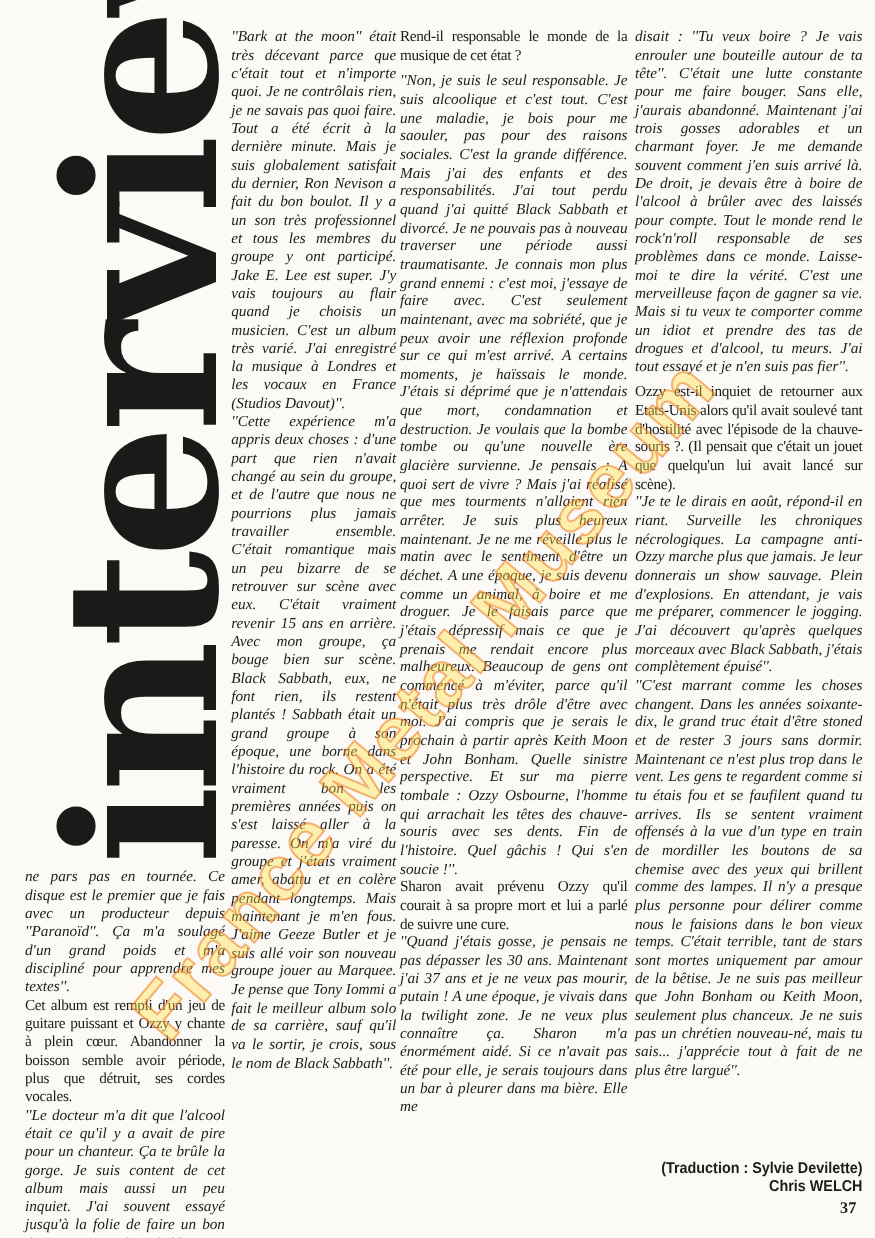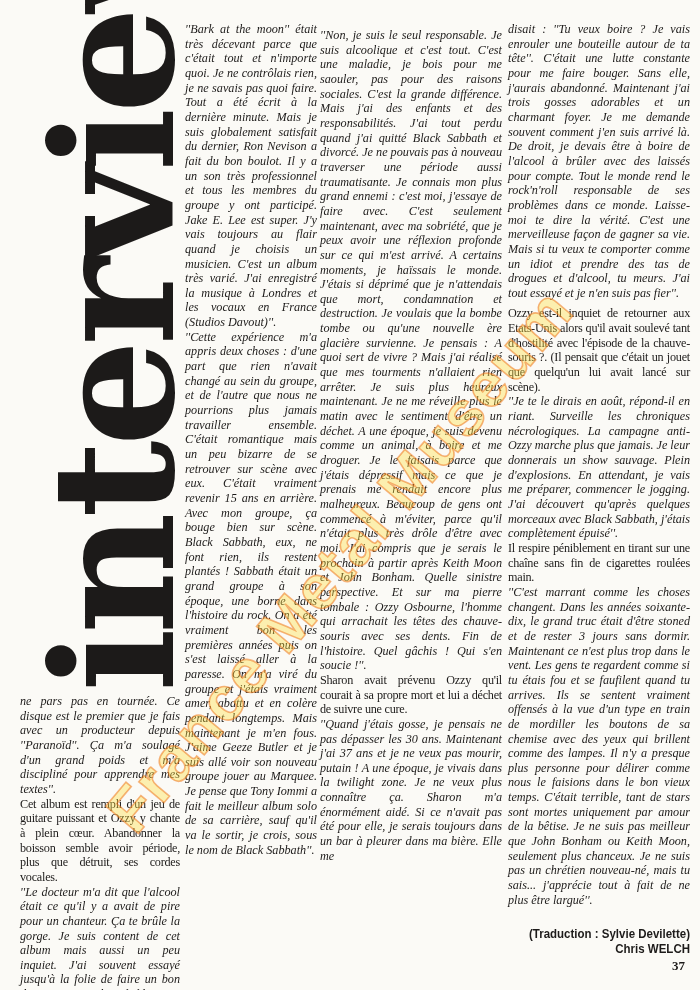--- a/index.html
+++ b/index.html
@@ -78,29 +78,29 @@
   <div class="col" id="col1">
       <p class="it">ne pars pas en tournée. Ce disque est le premier que je fais avec un producteur depuis ''Paranoïd''. Ça m'a soulagé d'un grand poids et m'a discipliné pour apprendre mes textes''.</p>
       <p class="cond">Cet album est rempli d'un jeu de guitare puissant et Ozzy y chante à plein cœur. Abandonner la boisson semble avoir période, plus que détruit, ses cordes vocales.</p>
       <p class="it">''Le docteur m'a dit que l'alcool était ce qu'il y a avait de pire pour un chanteur. Ça te brûle la gorge. Je suis content de cet album mais aussi un peu inquiet. J'ai souvent essayé jusqu'à la folie de faire un bon disque pourtant le précédent</p>
     </div>
   <div class="col" id="col2">
       <p class="it">''Bark at the moon'' était très décevant parce que c'était tout et n'importe quoi. Je ne contrôlais rien, je ne savais pas quoi faire. Tout a été écrit à la dernière minute. Mais je suis globalement satisfait du dernier, Ron Nevison a fait du bon boulot. Il y a un son très professionnel et tous les membres du groupe y ont participé. Jake E. Lee est super. J'y vais toujours au flair quand je choisis un musicien. C'est un album très varié. J'ai enregistré la musique à Londres et les vocaux en France (Studios Davout)''.</p>
       <p class="it">''Cette expérience m'a appris deux choses : d'une part que rien n'avait changé au sein du groupe, et de l'autre que nous ne pourrions plus jamais travailler ensemble. C'était romantique mais un peu bizarre de se retrouver sur scène avec eux. C'était vraiment revenir 15 ans en arrière. Avec mon groupe, ça bouge bien sur scène. Black Sabbath, eux, ne font rien, ils restent plantés ! Sabbath était un grand groupe à son époque, une borne dans l'histoire du rock. On a été vraiment bon les premières années puis on s'est laissé aller à la paresse. On m'a viré du groupe et j'étais vraiment amer, abattu et en colère pendant longtemps. Mais maintenant je m'en fous. J'aime Geeze Butler et je suis allé voir son nouveau groupe jouer au Marquee. Je pense que Tony Iommi a fait le meilleur album solo de sa carrière, sauf qu'il va le sortir, je crois, sous le nom de Black Sabbath''.</p>
     </div>
   <div class="col" id="col3">
+      <p class="cond">Rend-il responsable le monde de la musique de cet état ?</p>
       <p class="it gap">''Non, je suis le seul responsable. Je suis alcoolique et c'est tout. C'est une maladie, je bois pour me saouler, pas pour des raisons sociales. C'est la grande différence. Mais j'ai des enfants et des responsabilités. J'ai tout perdu quand j'ai quitté Black Sabbath et divorcé. Je ne pouvais pas à nouveau traverser une période aussi traumatisante. Je connais mon plus grand ennemi : c'est moi, j'essaye de faire avec. C'est seulement maintenant, avec ma sobriété, que je peux avoir une réflexion profonde sur ce qui m'est arrivé. A certains moments, je haïssais le monde. J'étais si déprimé que je n'attendais que mort, condamnation et destruction. Je voulais que la bombe tombe ou qu'une nouvelle ère glacière survienne. Je pensais : A quoi sert de vivre ? Mais j'ai réalisé que mes tourments n'allaient rien arrêter. Je suis plus heureux maintenant. Je ne me réveille plus le matin avec le sentiment d'être un déchet. A une époque, je suis devenu comme un animal, à boire et me droguer. Je le faisais parce que j'étais dépressif mais ce que je prenais me rendait encore plus malheureux. Beaucoup de gens ont commencé à m'éviter, parce qu'il n'était plus très drôle d'être avec moi. J'ai compris que je serais le prochain à partir après Keith Moon et John Bonham. Quelle sinistre perspective. Et sur ma pierre tombale : Ozzy Osbourne, l'homme qui arrachait les têtes des chauve-souris avec ses dents. Fin de l'histoire. Quel gâchis ! Qui s'en soucie !''.</p>
-      <p class="cond">Sharon avait prévenu Ozzy qu'il courait à sa propre mort et lui a déchet de suivre une cure.</p>
+      <p class="cond">Sharon avait prévenu Ozzy qu'il courait à sa propre mort et lui a parlé de suivre une cure.</p>
       <p class="it">''Quand j'étais gosse, je pensais ne pas dépasser les 30 ans. Maintenant j'ai 37 ans et je ne veux pas mourir, putain ! A une époque, je vivais dans la twilight zone. Je ne veux plus connaître ça. Sharon m'a énormément aidé. Si ce n'avait pas été pour elle, je serais toujours dans un bar à pleurer dans ma bière. Elle me</p>
     </div>
   <div class="col" id="col4">
       <p class="it">disait : ''Tu veux boire ? Je vais enrouler une bouteille autour de ta tête''. C'était une lutte constante pour me faire bouger. Sans elle, j'aurais abandonné. Maintenant j'ai trois gosses adorables et un charmant foyer. Je me demande souvent comment j'en suis arrivé là. De droit, je devais être à boire de l'alcool à brûler avec des laissés pour compte. Tout le monde rend le rock'n'roll responsable de ses problèmes dans ce monde. Laisse-moi te dire la vérité. C'est une merveilleuse façon de gagner sa vie. Mais si tu veux te comporter comme un idiot et prendre des tas de drogues et d'alcool, tu meurs. J'ai tout essayé et je n'en suis pas fier''.</p>
       <p class="cond gap">Ozzy est-il inquiet de retourner aux Etats-Unis alors qu'il avait soulevé tant d'hostilité avec l'épisode de la chauve-souris ?. (Il pensait que c'était un jouet que quelqu'un lui avait lancé sur scène).</p>
       <p class="it">''Je te le dirais en août, répond-il en riant. Surveille les chroniques nécrologiques. La campagne anti-Ozzy marche plus que jamais. Je leur donnerais un show sauvage. Plein d'explosions. En attendant, je vais me préparer, commencer le jogging. J'ai découvert qu'après quelques morceaux avec Black Sabbath, j'étais complètement épuisé''.</p>
-      <p class="cond">Il respire péniblement en tirant sur une chaîne sans fin de cigarettes roulées main.</p>
       <p class="it">''C'est marrant comme les choses changent. Dans les années soixante-dix, le grand truc était d'être stoned et de rester 3 jours sans dormir. Maintenant ce n'est plus trop dans le vent. Les gens te regardent comme si tu étais fou et se faufilent quand tu arrives. Ils se sentent vraiment offensés à la vue d'un type en train de mordiller les boutons de sa chemise avec des yeux qui brillent comme des lampes. Il n'y a presque plus personne pour délirer comme nous le faisions dans le bon vieux temps. C'était terrible, tant de stars sont mortes uniquement par amour de la bêtise. Je ne suis pas meilleur que John Bonham ou Keith Moon, seulement plus chanceux. Je ne suis pas un chrétien nouveau-né, mais tu sais... j'apprécie tout à fait de ne plus être largué''.</p>
     </div>
 
   <div class="credits">
     <div>(Traduction : Sylvie Devilette)</div>
     <div>Chris WELCH</div>
   </div>
 
   <div class="page-number">37</div>
 

